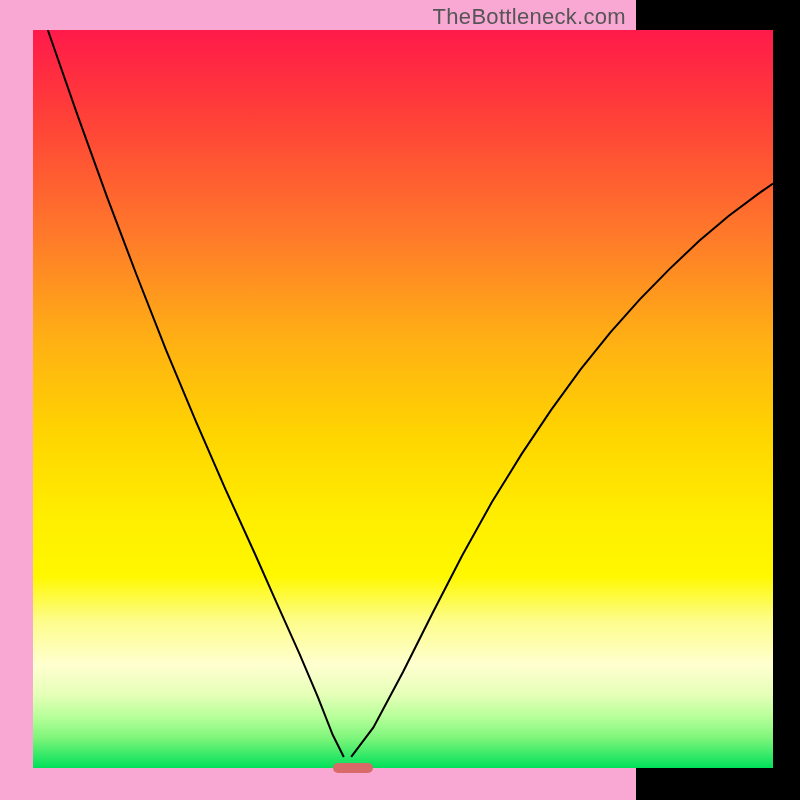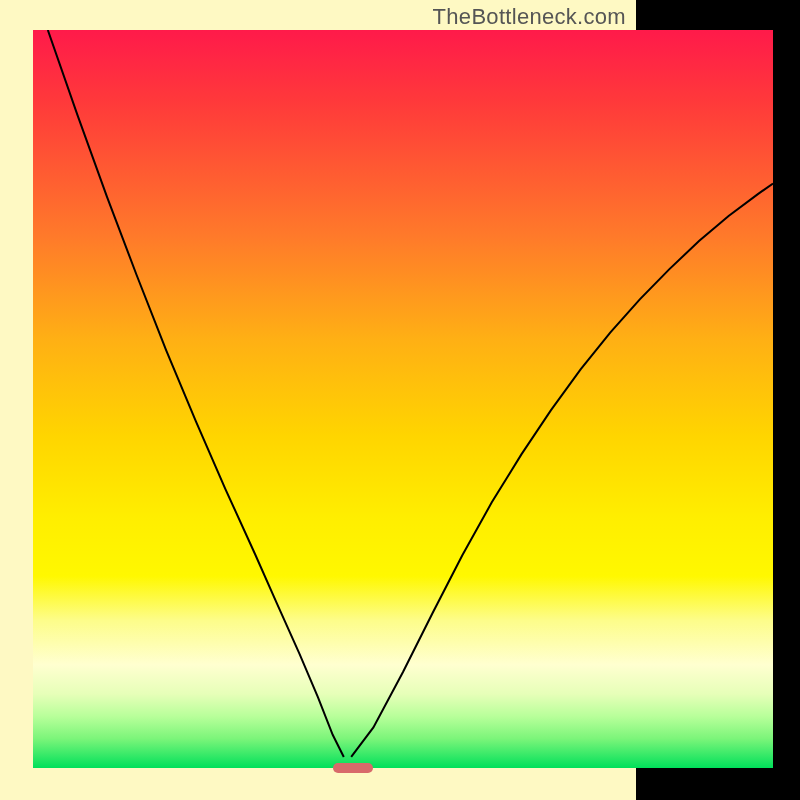--- a/index.html
+++ b/index.html
@@ -3,21 +3,21 @@
 <meta charset="utf-8">
 <style>
   * { margin: 0; padding: 0; box-sizing: border-box; }
   html, body { width: 800px; height: 800px; overflow: hidden; }
   body { background: #000; font-family: Arial, Helvetica, sans-serif; }
 
   .frame {
     position: absolute;
     left: 0; top: 0;
     width: 636px; height: 800px;
-    background: #fef9c3;
+    background: #f9a8d4;
   }
 
   .plot {
     position: absolute;
     background: linear-gradient(to bottom,
       #ff1a4a 0%,
       #ff3a3a 10%,
       #ff7a2a 28%,
       #ffb014 42%,
       #ffd500 55%,

